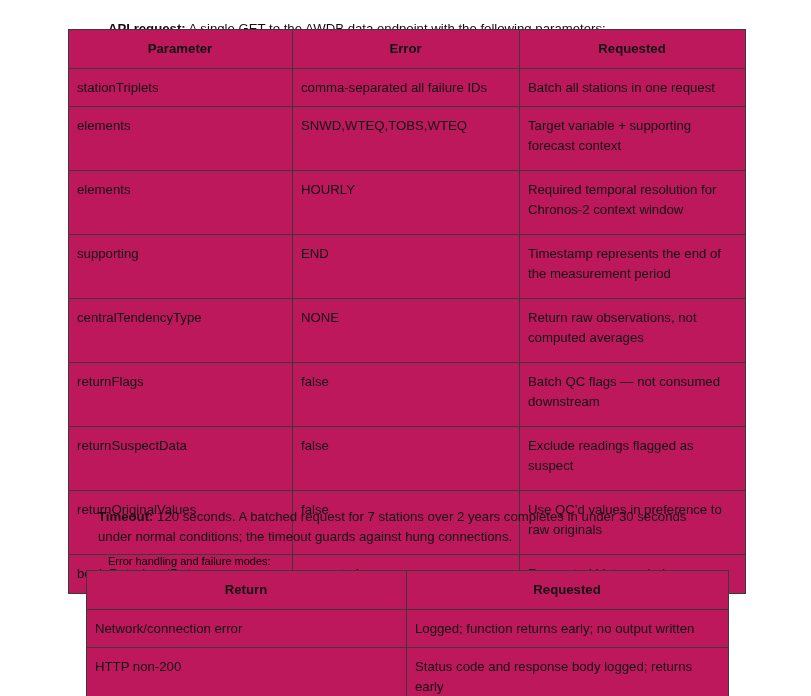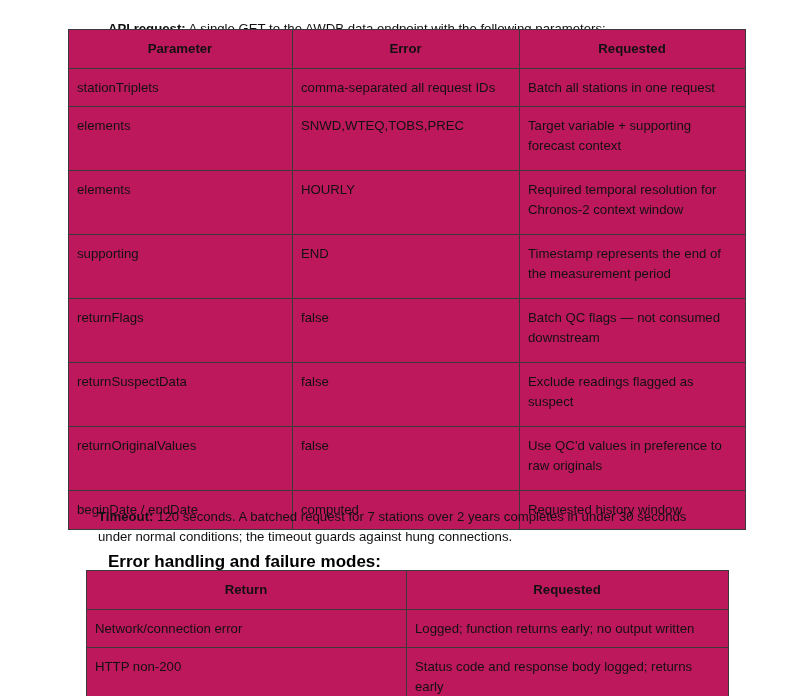--- a/index.html
+++ b/index.html
@@ -46,23 +46,23 @@
     left: 98px;
     top: 494px;
     width: 612px;
   }
 
   .heading-errors {
     position: absolute;
     left: 108px;
     top: 552px;
     width: 600px;
-    font-size: 17px;
+    font-size: 11px;
     line-height: 19px;
-    font-weight: bold;
+    font-weight: normal;
   }
 
   
   table {
     border-collapse: collapse;
     table-layout: fixed;
     background: #be185d;
   }
   table td, table th {
     border: 1.3px solid #3a3a3a;
@@ -125,37 +125,42 @@
     <thead>
       <tr>
         <th>Parameter</th>
         <th>Error</th>
         <th>Requested</th>
       </tr>
     </thead>
     <tbody>
       <tr>
         <td>stationTriplets</td>
-        <td>comma-separated all request IDs</td>
+        <td>comma-separated all failure IDs</td>
         <td>Batch all stations in one request</td>
       </tr>
       <tr class="tall">
         <td>elements</td>
-        <td>SNWD,WTEQ,TOBS,PREC</td>
+        <td>SNWD,WTEQ,TOBS,WTEQ</td>
         <td>Target variable + supporting forecast context</td>
       </tr>
       <tr class="tall">
         <td>elements</td>
         <td>HOURLY</td>
         <td>Required temporal resolution for Chronos-2 context window</td>
       </tr>
       <tr class="tall">
         <td>supporting</td>
         <td>END</td>
         <td>Timestamp represents the end of the measurement period</td>
+      </tr>
+      <tr class="tall">
+        <td>centralTendencyType</td>
+        <td>NONE</td>
+        <td>Return raw observations, not computed averages</td>
       </tr>
       <tr class="tall">
         <td>returnFlags</td>
         <td>false</td>
         <td>Batch QC flags — not consumed downstream</td>
       </tr>
       <tr class="tall">
         <td>returnSuspectData</td>
         <td>false</td>
         <td>Exclude readings flagged as suspect</td>

